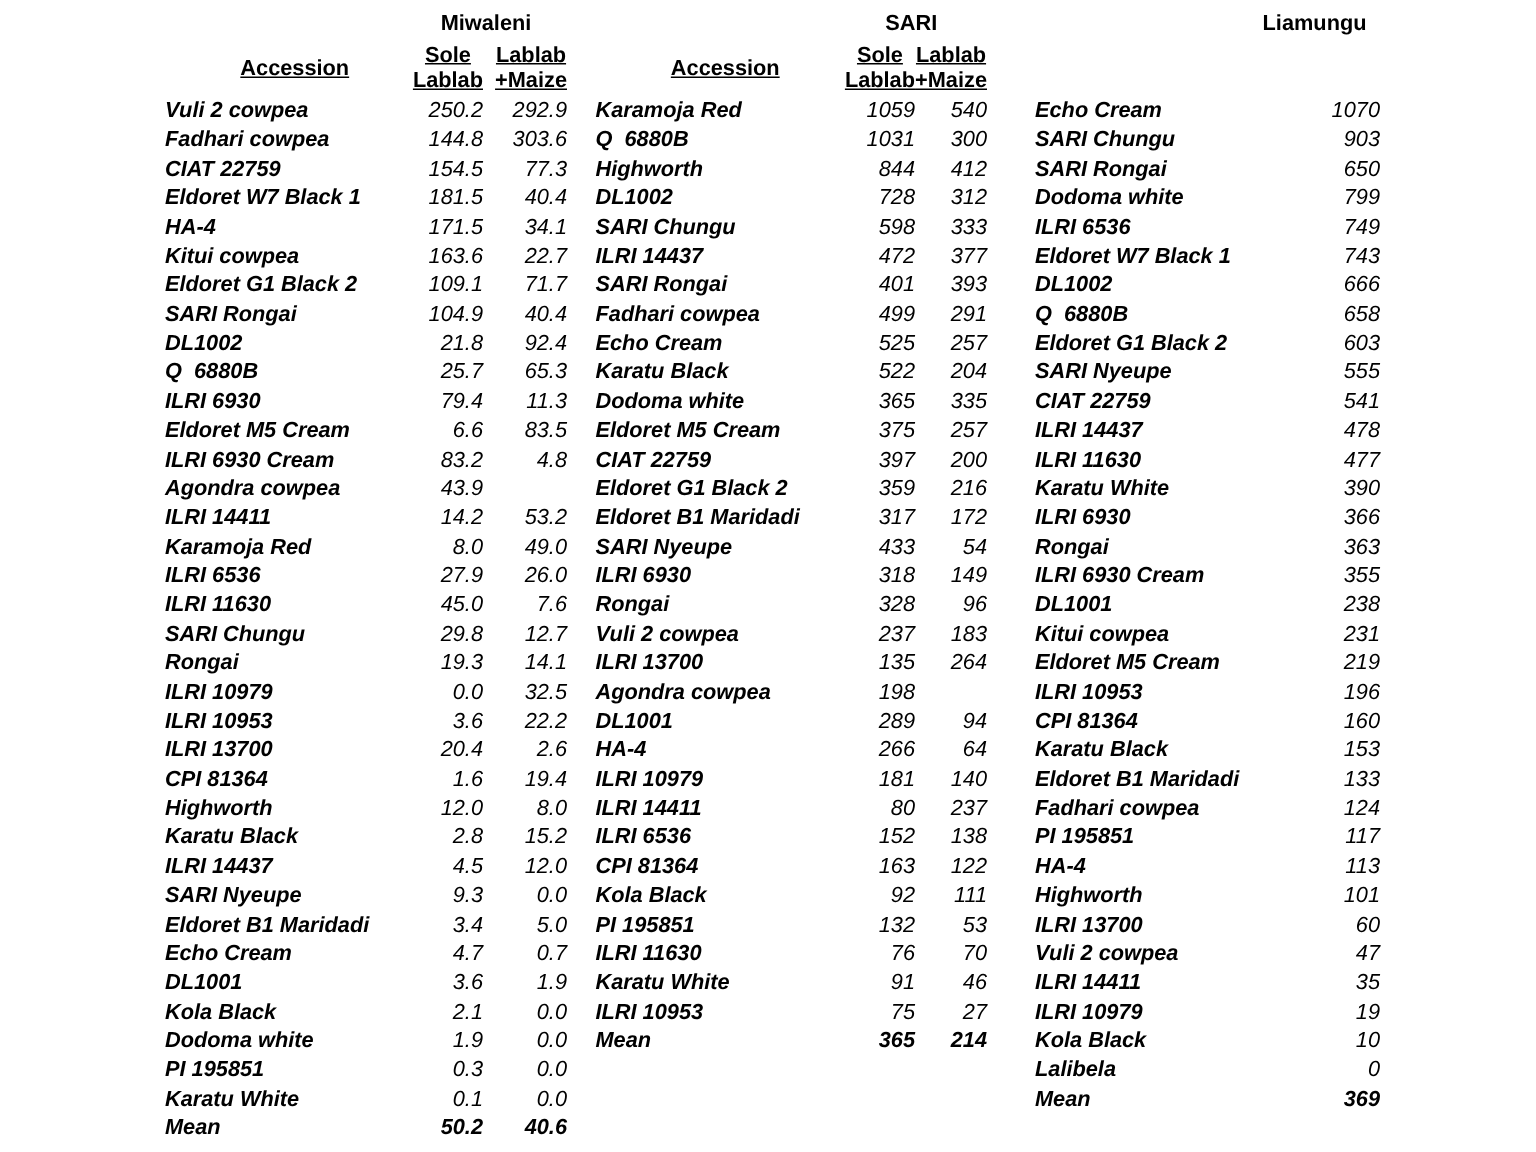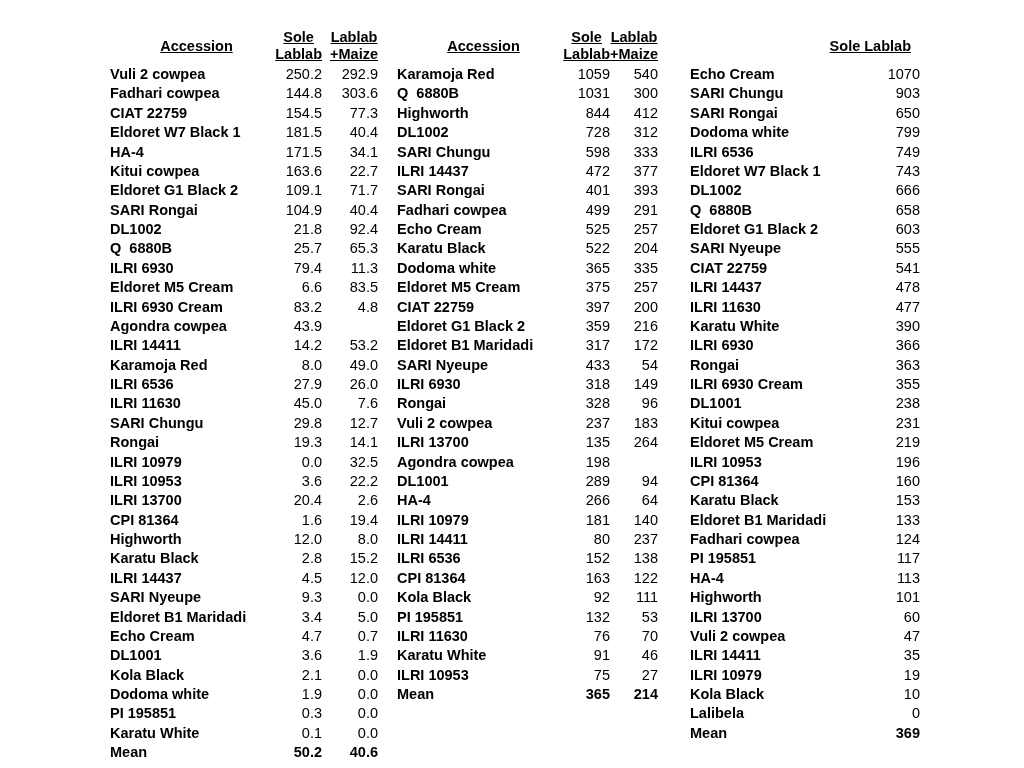--- a/index.html
+++ b/index.html
@@ -19,21 +19,21 @@
   .s1{left:254px;width:140px;text-align:center;}
   .s2{left:541px;width:133px;text-align:center;}
   .s3{left:804px;width:116px;text-align:right;padding-right:9px;}
   
   .colhdr{position:absolute;top:27px;left:0;height:38px;display:flex;font-weight:700;text-decoration:underline;}
   .hc-acc{display:flex;align-items:center;justify-content:center;padding-left:45px;}
   .hc-stack{display:flex;align-items:center;justify-content:flex-end;}
   .hc-stack .stk{text-align:center;line-height:17px;margin-left:24px;}
   .hc-single{display:flex;align-items:center;justify-content:flex-end;padding-right:9px;}
   
-  #rows{position:absolute;top:65px;left:0;right:6px;}
+  #rows{position:absolute;top:65px;left:0;right:6px;font-style:italic;}
   .row{display:flex;height:19.38px;line-height:19.38px;}
   .cell{white-space:nowrap;overflow:visible;}
   .lab{font-weight:700;}
   .num{text-align:right;font-weight:400;}
   .mean{font-weight:700;}
   
   .c-pad{width:110px;}
   .c-l1{width:128px;}
   .c-n1a{width:84px;}
   .c-n1b{width:56px;}
@@ -43,20 +43,25 @@
   .c-n2b{width:48px;}
   .c-g2{width:32px;}
   .c-l3{width:114px;}
   .c-n3{width:116px;}
 </style>
 </head>
 <body>
 
 <div id="page">
 
+  <div class="sites">
+    <span class="site s1">Miwaleni</span>
+    <span class="site s2">SARI</span>
+    <span class="site s3">Liamungu</span>
+  </div>
 
   <div class="colhdr">
     <div class="cell c-pad"></div>
     <div class="cell c-l1 hc-acc">Accession</div>
     <div class="cell c-n1a hc-stack">
       <div class="stk">
         <div>Sole</div>
         <div>Lablab</div>
       </div>
     </div>
@@ -75,21 +80,20 @@
       </div>
     </div>
     <div class="cell c-n2b hc-stack">
       <div class="stk">
         <div>Lablab</div>
         <div>+Maize</div>
       </div>
     </div>
     <div class="cell c-g2"></div>
     <div class="cell c-l3"></div>
-    <div class="cell c-n3 hc-single">Sole Lablab</div>
   </div>
 
   <div id="rows">
       <div class="row">
         <div class="cell c-pad"></div>
         <div class="cell c-l1 lab">Vuli 2 cowpea</div>
         <div class="cell c-n1a num">250.2</div>
         <div class="cell c-n1b num">292.9</div>
         <div class="cell c-g1"></div>
         <div class="cell c-l2 lab">Karamoja Red</div>

